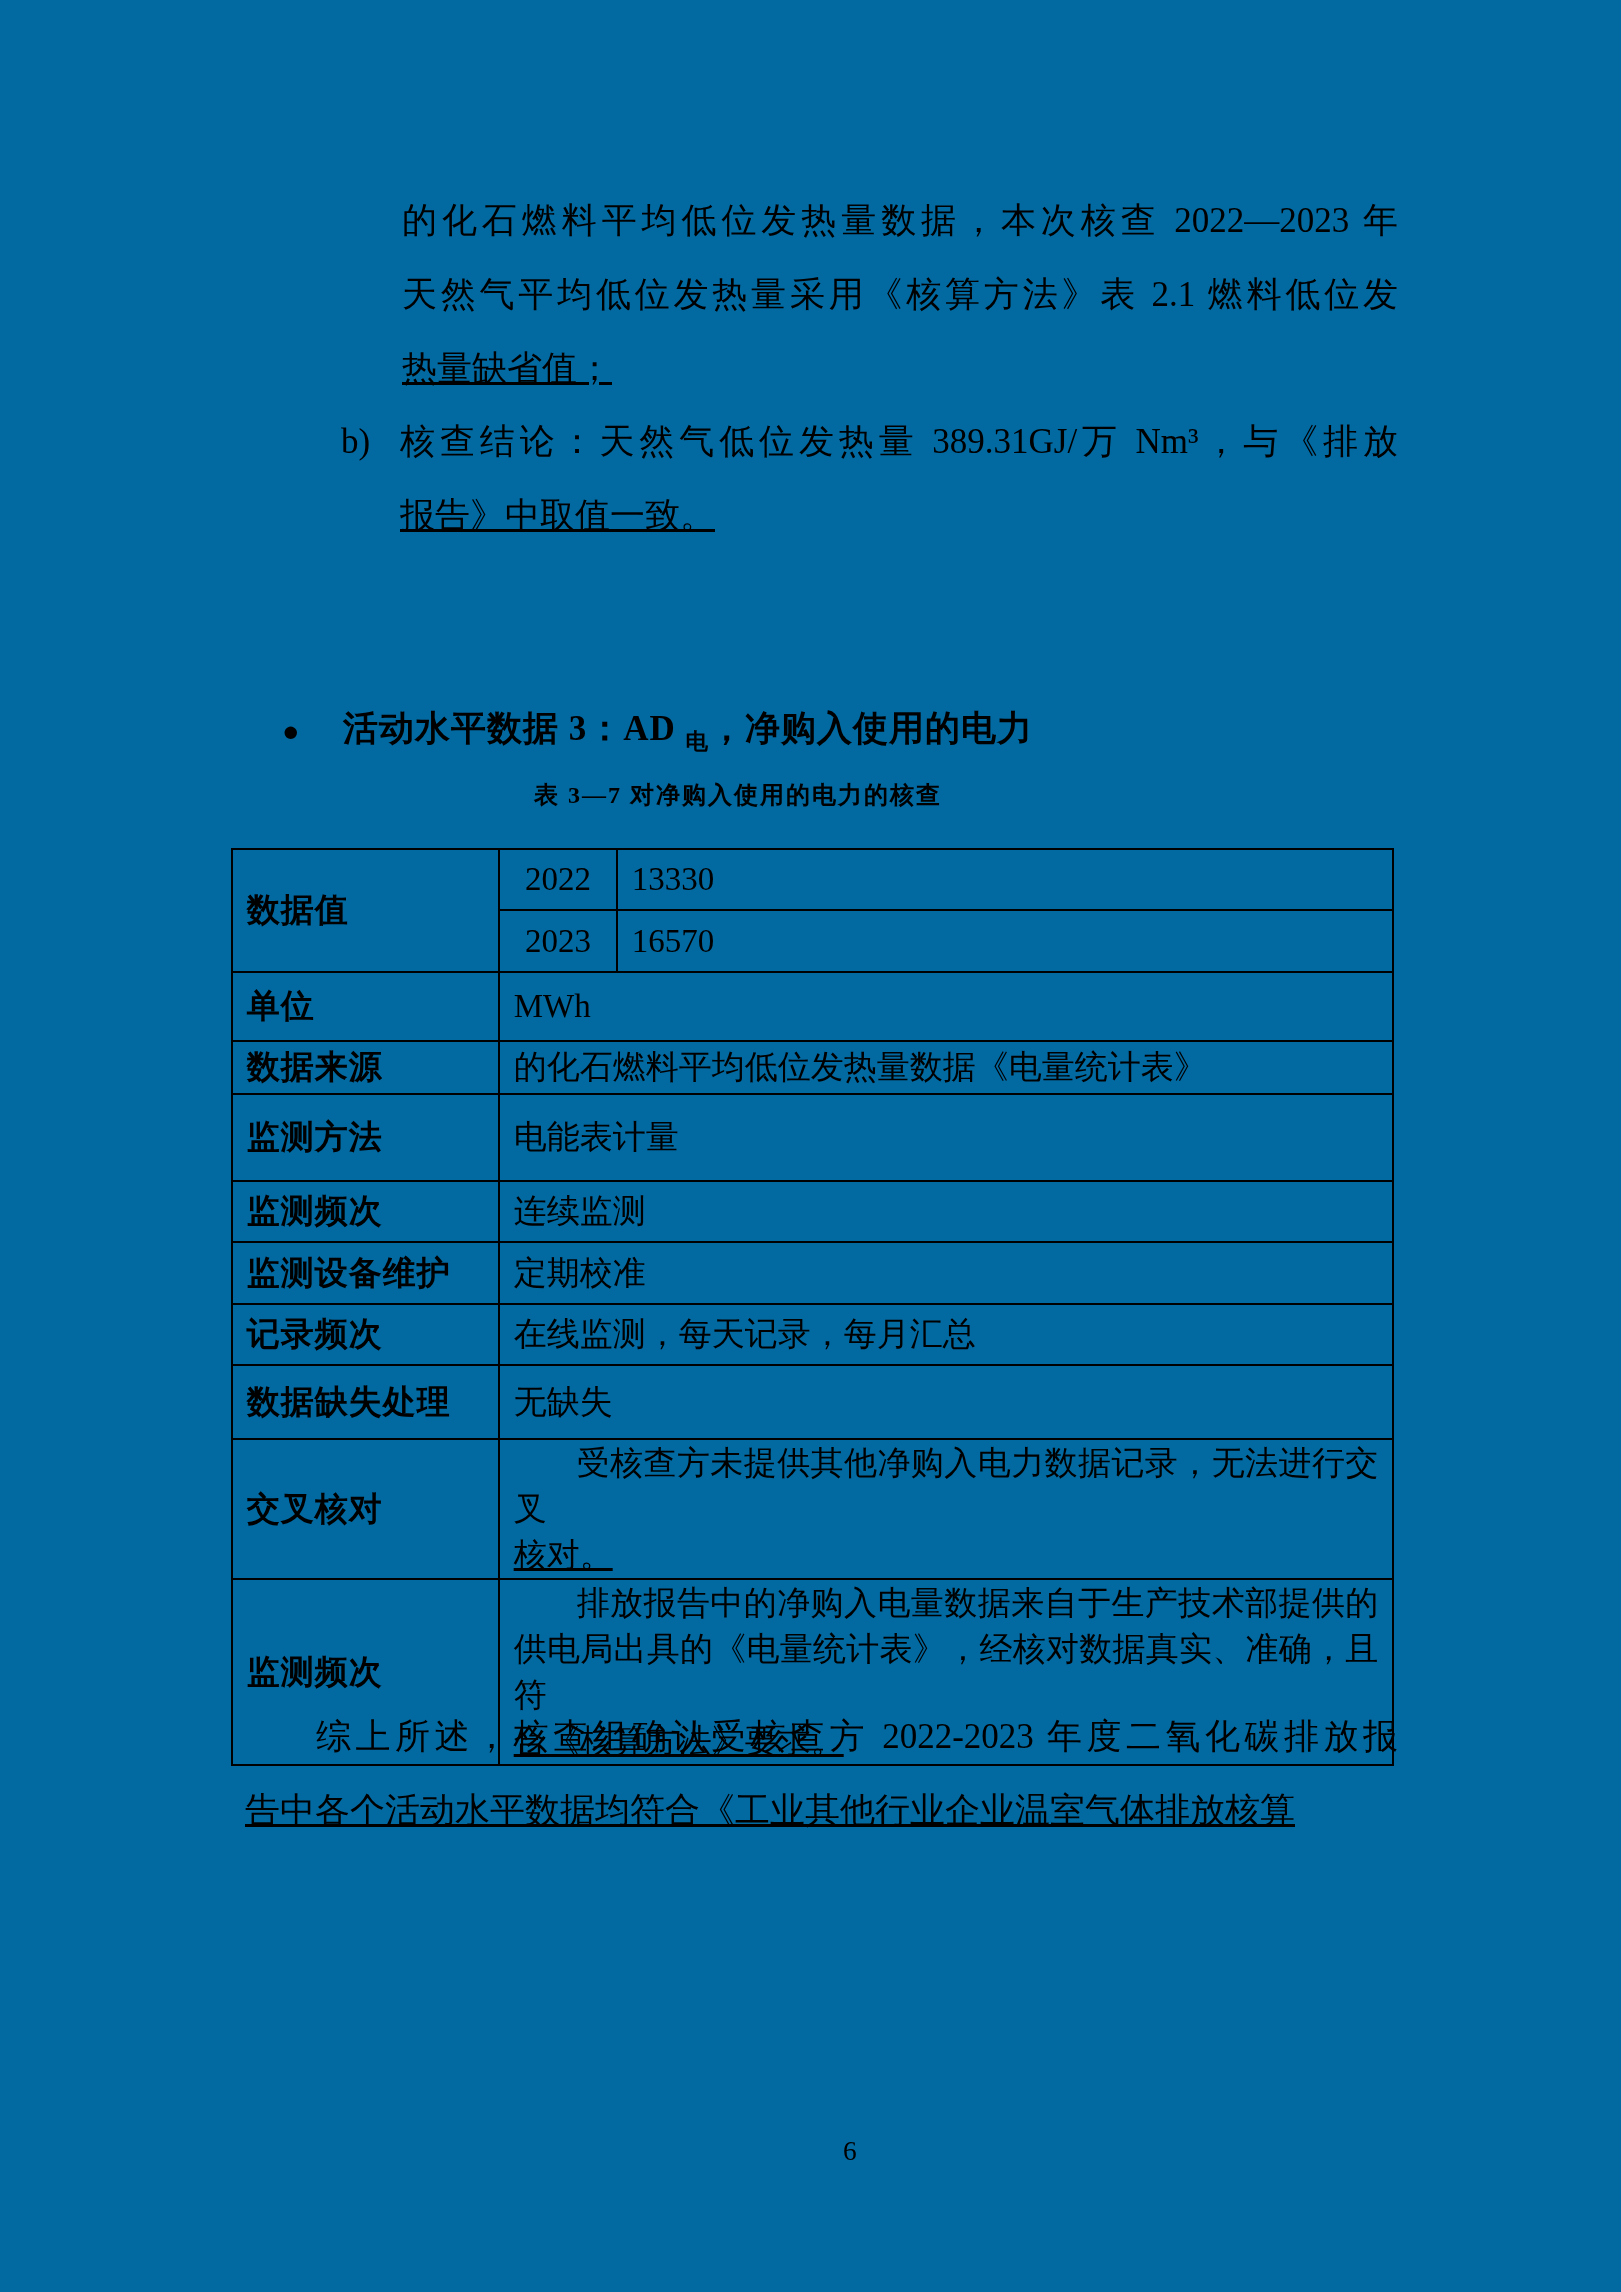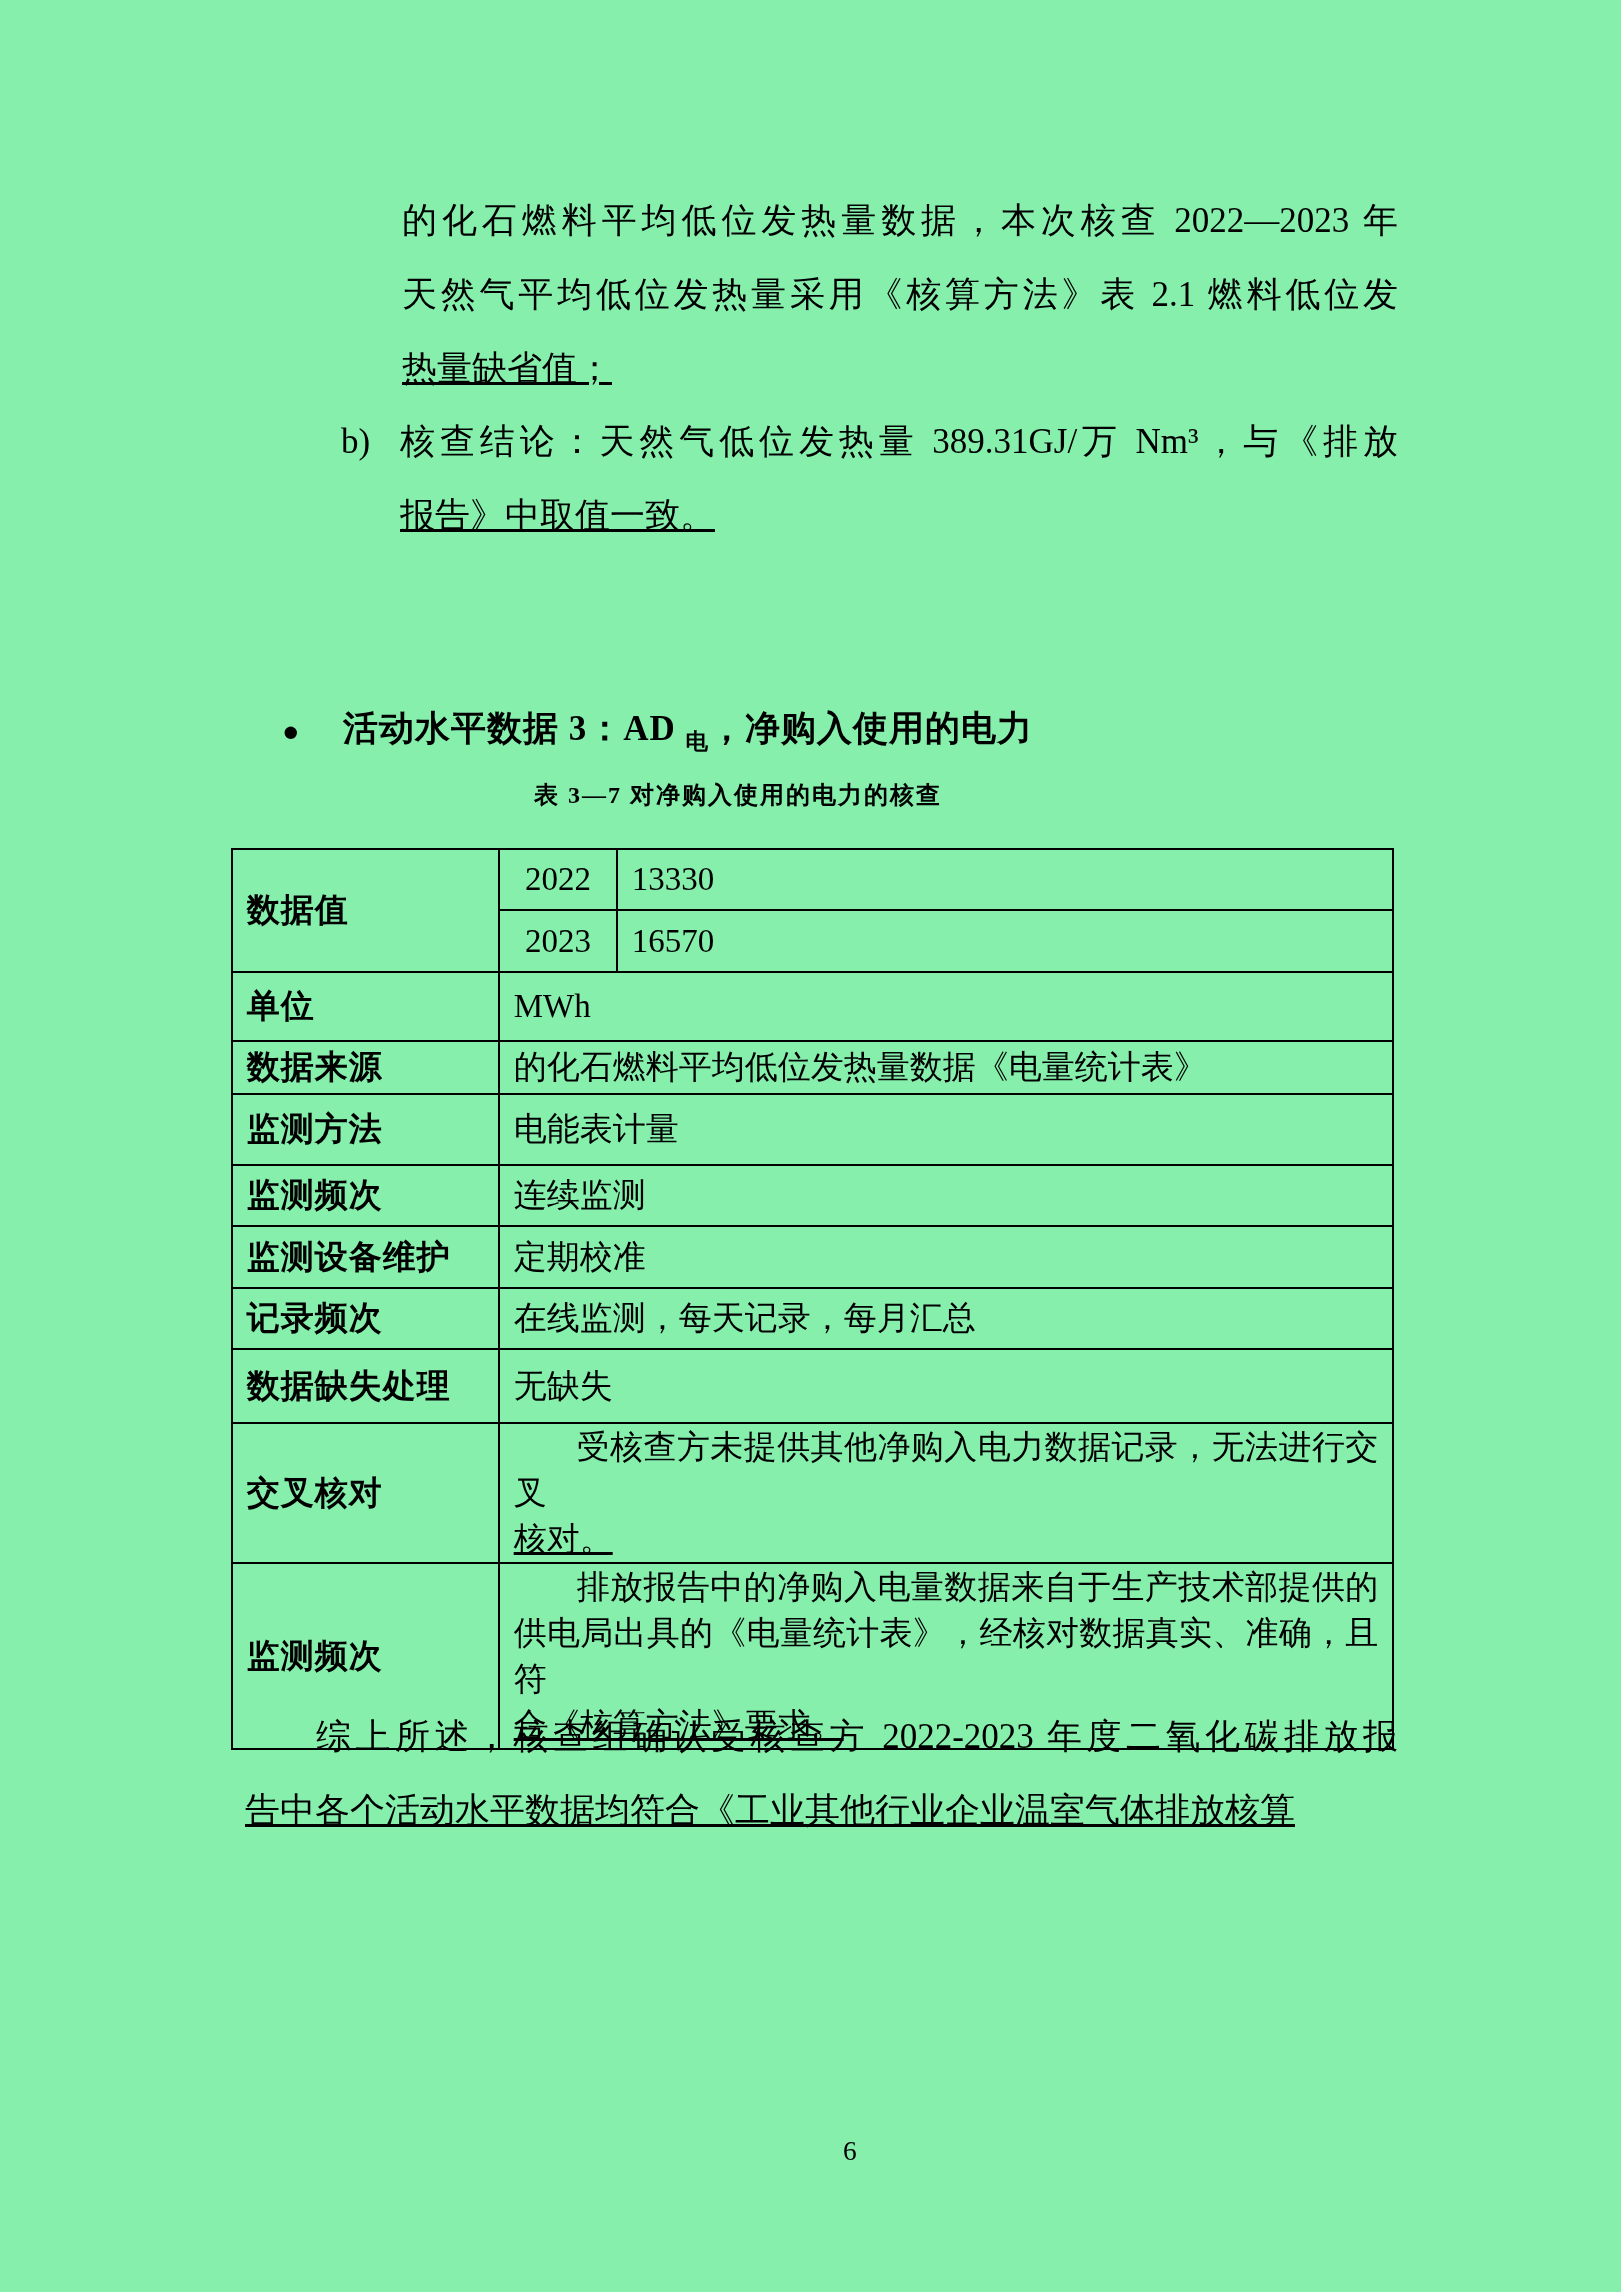--- a/index.html
+++ b/index.html
@@ -1,20 +1,20 @@
 <!DOCTYPE html>
 <html><head>
 <meta charset="utf-8">
 <style>
   html,body { margin:0; padding:0; background:#e8e8e8; }
   .page {
     position:relative;
     width:1621px; height:2293px;
     margin:0 auto;
-    background:#86efac;
+    background:#0369a1;
     color:#000;
     font-family:"Liberation Serif","DejaVu Serif",serif;
     overflow:hidden;
   }
   .abs { position:absolute; }
 
   
   .bodyblock { font-size:35px; }
   .bodyblock div { line-height:74px; }
   .just div { text-align:justify; text-align-last:justify; }
@@ -57,21 +57,21 @@
   td.lbl { font-weight:bold; letter-spacing:1px; }
   td.year { text-align:center; padding:0; }
   td.para { font-size:31px; }
   td.para div { line-height:46px; }
   td.para div:first-child { text-indent:63px; }
 
   tr.r1  { height:61px; }
   tr.r2  { height:62px; }
   tr.r3  { height:69px; }
   tr.r4  { height:53px; }
-  tr.r5  { height:71px; }
+  tr.r5  { height:87px; }
   tr.r6  { height:61px; }
   tr.r7  { height:62px; }
   tr.r8  { height:61px; }
   tr.r9  { height:74px; }
   tr.r10 { height:120px; }
   tr.r11 { height:148px; }
 
   .pagenum { font-size:27.4px; line-height:33px; }
 </style>
 </head>

